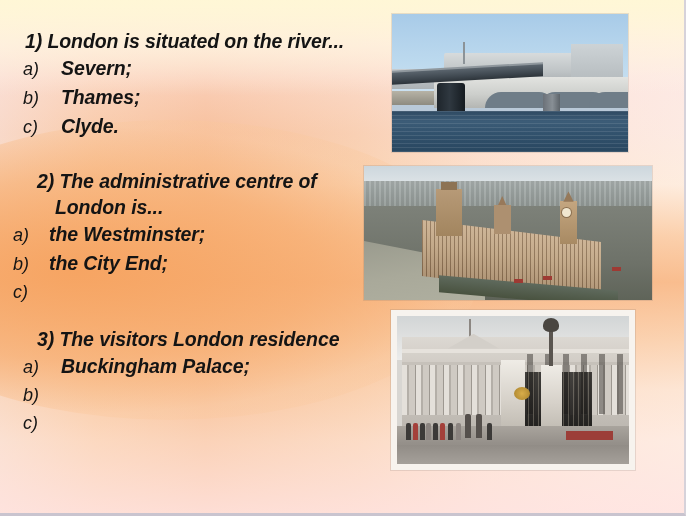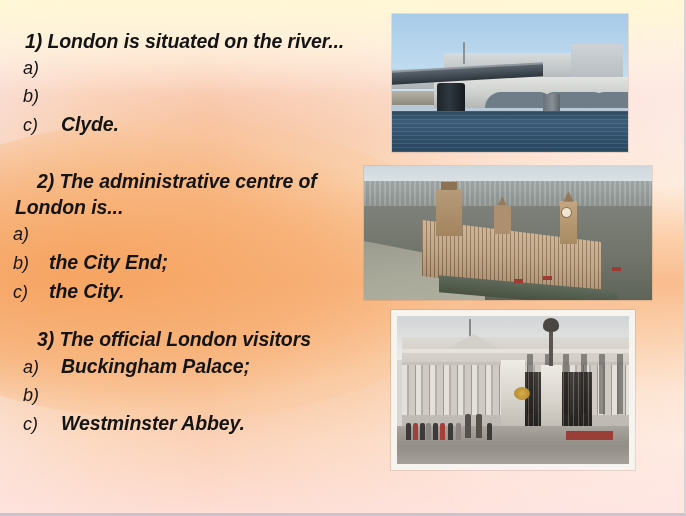--- a/index.html
+++ b/index.html
@@ -419,64 +419,65 @@
 
   <div id="text-column">
 
     <div class="question-block" id="q1">
       <div class="q-stem indent-a">
         <span>1)</span>
         <span>London is situated on the river...</span>
       </div>
       <div class="option-row">
         <span class="opt-letter">a)</span>
+        <span class="opt-text">Severn;</span>
       </div>
       <div class="option-row">
         <span class="opt-letter">b)</span>
+        <span class="opt-text">Thames;</span>
       </div>
       <div class="option-row">
         <span class="opt-letter">c)</span>
         <span class="opt-text">Clyde.</span>
       </div>
     </div>
 
     <div class="question-block" id="q2">
       <div class="q-stem indent-b">
         <span>2)</span>
         <span>The administrative centre of</span>
       </div>
-      <div class="q-stem" style="padding-left:6px;">London is...</div>
+      <div class="q-stem" style="padding-left:6px;margin-left:40px;">London is...</div>
       <div class="option-row">
         <span class="opt-letter">a)</span>
+        <span class="opt-text">the Westminster;</span>
       </div>
       <div class="option-row">
         <span class="opt-letter">b)</span>
         <span class="opt-text">the City End;</span>
       </div>
       <div class="option-row">
         <span class="opt-letter">c)</span>
-        <span class="opt-text">the City.</span>
       </div>
     </div>
 
     <div class="question-block" id="q3">
       <div class="q-stem indent-b">
         <span>3)</span>
-        <span>The official London visitors</span>
+        <span>The visitors London residence</span>
       </div>
       <div class="option-row">
         <span class="opt-letter">a)</span>
         <span class="opt-text">Buckingham Palace;</span>
       </div>
       <div class="option-row">
         <span class="opt-letter">b)</span>
       </div>
       <div class="option-row">
         <span class="opt-letter">c)</span>
-        <span class="opt-text">Westminster Abbey.</span>
       </div>
     </div>
   </div>
 
   <div class="photo" id="photo-1">
     <div class="scene">
       <div class="p1-sky"></div>
       <div class="p1-skyline3"></div>
       <div class="p1-skyline"></div>
       <div class="p1-skyline2"></div>

